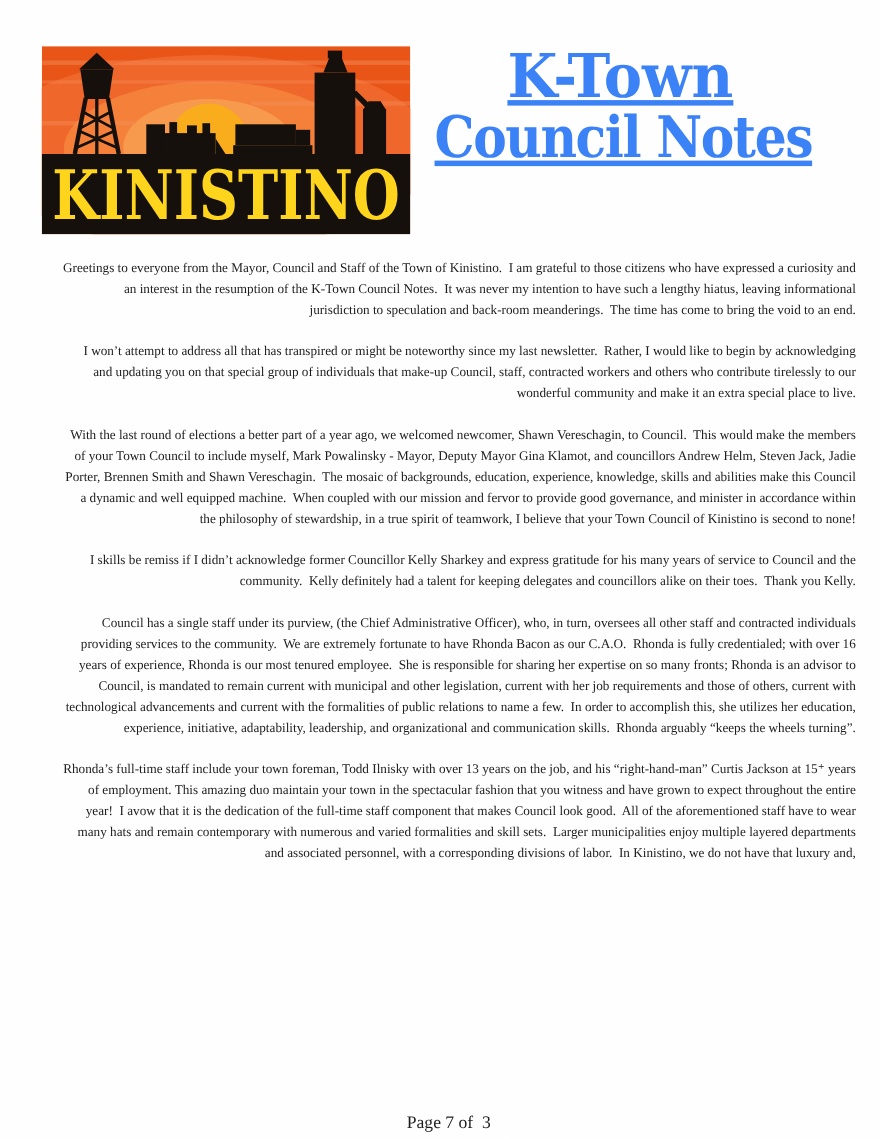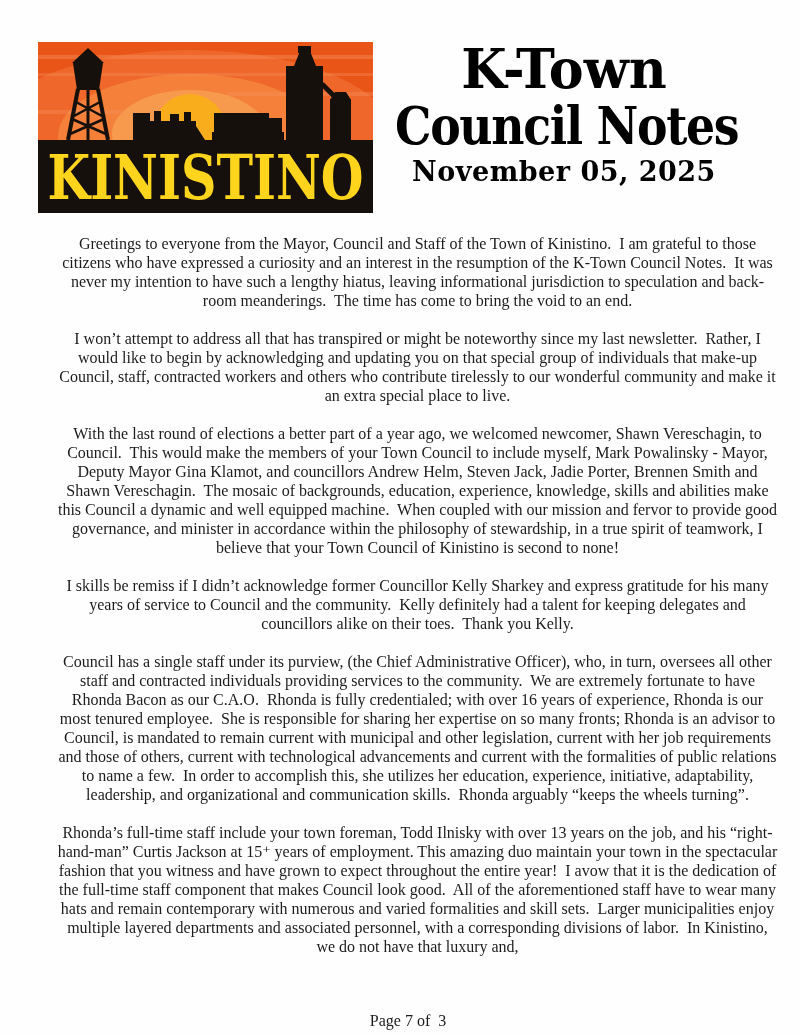--- a/index.html
+++ b/index.html
@@ -22,23 +22,24 @@
     height: 171px;
   }
   .logo svg { display: block; }
 
   .title-block {
     position: absolute;
     left: 372px;
     top: 40px;
     width: 384px;
     text-align: center;
-    color: #000000;
+    color: #3b82f6;
     font-family: "DejaVu Serif", serif;
     font-weight: bold;
+    text-decoration: underline;
   }
   .title-line1 {
     font-size: 55px;
     line-height: 58px;
     letter-spacing: 0px;
     transform: scaleX(0.95);
     transform-origin: center;
     white-space: pre;
   }
   .title-line2 {
@@ -60,23 +61,23 @@
 
   
   .content {
     position: absolute;
     left: 42px;
     top: 234px;
     width: 736px;
   }
   .content p {
     margin: 0 0 19px 15px;
-    font-size: 16px;
+    font-size: 12px;
     line-height: 19px;
-    text-align: center;
+    text-align: right;
     white-space: pre-wrap;
   }
 
   
   .pagefoot {
     position: absolute;
     left: 0;
     top: 994px;
     width: 100%;
     text-align: center;
@@ -139,21 +140,20 @@
       </g>
 
       <rect x="0" y="98" width="335" height="73" fill="#15100c"></rect>
       <text x="167.5" y="157" text-anchor="middle" font-family="DejaVu Serif, serif" font-weight="bold" font-size="62" fill="#ffd41c" textLength="316" lengthAdjust="spacingAndGlyphs">KINISTINO</text>
     </svg>
   </div>
 
   <div class="title-block">
     <div class="title-line1">K-Town</div>
     <div class="title-line2">Council Notes</div>
-    <div class="issue-date">November 05, 2025</div>
   </div>
 
   <main class="content">
     <p>Greetings to everyone from the Mayor, Council and Staff of the Town of Kinistino.  I am grateful to those citizens who have expressed a curiosity and an interest in the resumption of the K-Town Council Notes.  It was never my intention to have such a lengthy hiatus, leaving informational jurisdiction to speculation and back-room meanderings.  The time has come to bring the void to an end.</p>
     <p>I won’t attempt to address all that has transpired or might be noteworthy since my last newsletter.  Rather, I would like to begin by acknowledging and updating you on that special group of individuals that make-up Council, staff, contracted workers and others who contribute tirelessly to our wonderful community and make it an extra special place to live.</p>
     <p>With the last round of elections a better part of a year ago, we welcomed newcomer, Shawn Vereschagin, to Council.  This would make the members of your Town Council to include myself, Mark Powalinsky - Mayor, Deputy Mayor Gina Klamot, and councillors Andrew Helm, Steven Jack, Jadie Porter, Brennen Smith and Shawn Vereschagin.  The mosaic of backgrounds, education, experience, knowledge, skills and abilities make this Council a dynamic and well equipped machine.  When coupled with our mission and fervor to provide good governance, and minister in accordance within the philosophy of stewardship, in a true spirit of teamwork, I believe that your Town Council of Kinistino is second to none!</p>
     <p>I skills be remiss if I didn’t acknowledge former Councillor Kelly Sharkey and express gratitude for his many years of service to Council and the community.  Kelly definitely had a talent for keeping delegates and councillors alike on their toes.  Thank you Kelly.</p>
     <p>Council has a single staff under its purview, (the Chief Administrative Officer), who, in turn, oversees all other staff and contracted individuals providing services to the community.  We are extremely fortunate to have Rhonda Bacon as our C.A.O.  Rhonda is fully credentialed; with over 16 years of experience, Rhonda is our most tenured employee.  She is responsible for sharing her expertise on so many fronts; Rhonda is an advisor to Council, is mandated to remain current with municipal and other legislation, current with her job requirements and those of others, current with technological advancements and current with the formalities of public relations to name a few.  In order to accomplish this, she utilizes her education, experience, initiative, adaptability, leadership, and organizational and communication skills.  Rhonda arguably “keeps the wheels turning”.</p>
     <p>Rhonda’s full-time staff include your town foreman, Todd Ilnisky with over 13 years on the job, and his “right-hand-man” Curtis Jackson at 15⁺ years of employment. This amazing duo maintain your town in the spectacular fashion that you witness and have grown to expect throughout the entire year!  I avow that it is the dedication of the full-time staff component that makes Council look good.  All of the aforementioned staff have to wear many hats and remain contemporary with numerous and varied formalities and skill sets.  Larger municipalities enjoy multiple layered departments and associated personnel, with a corresponding divisions of labor.  In Kinistino, we do not have that luxury and,</p>
   </main>

